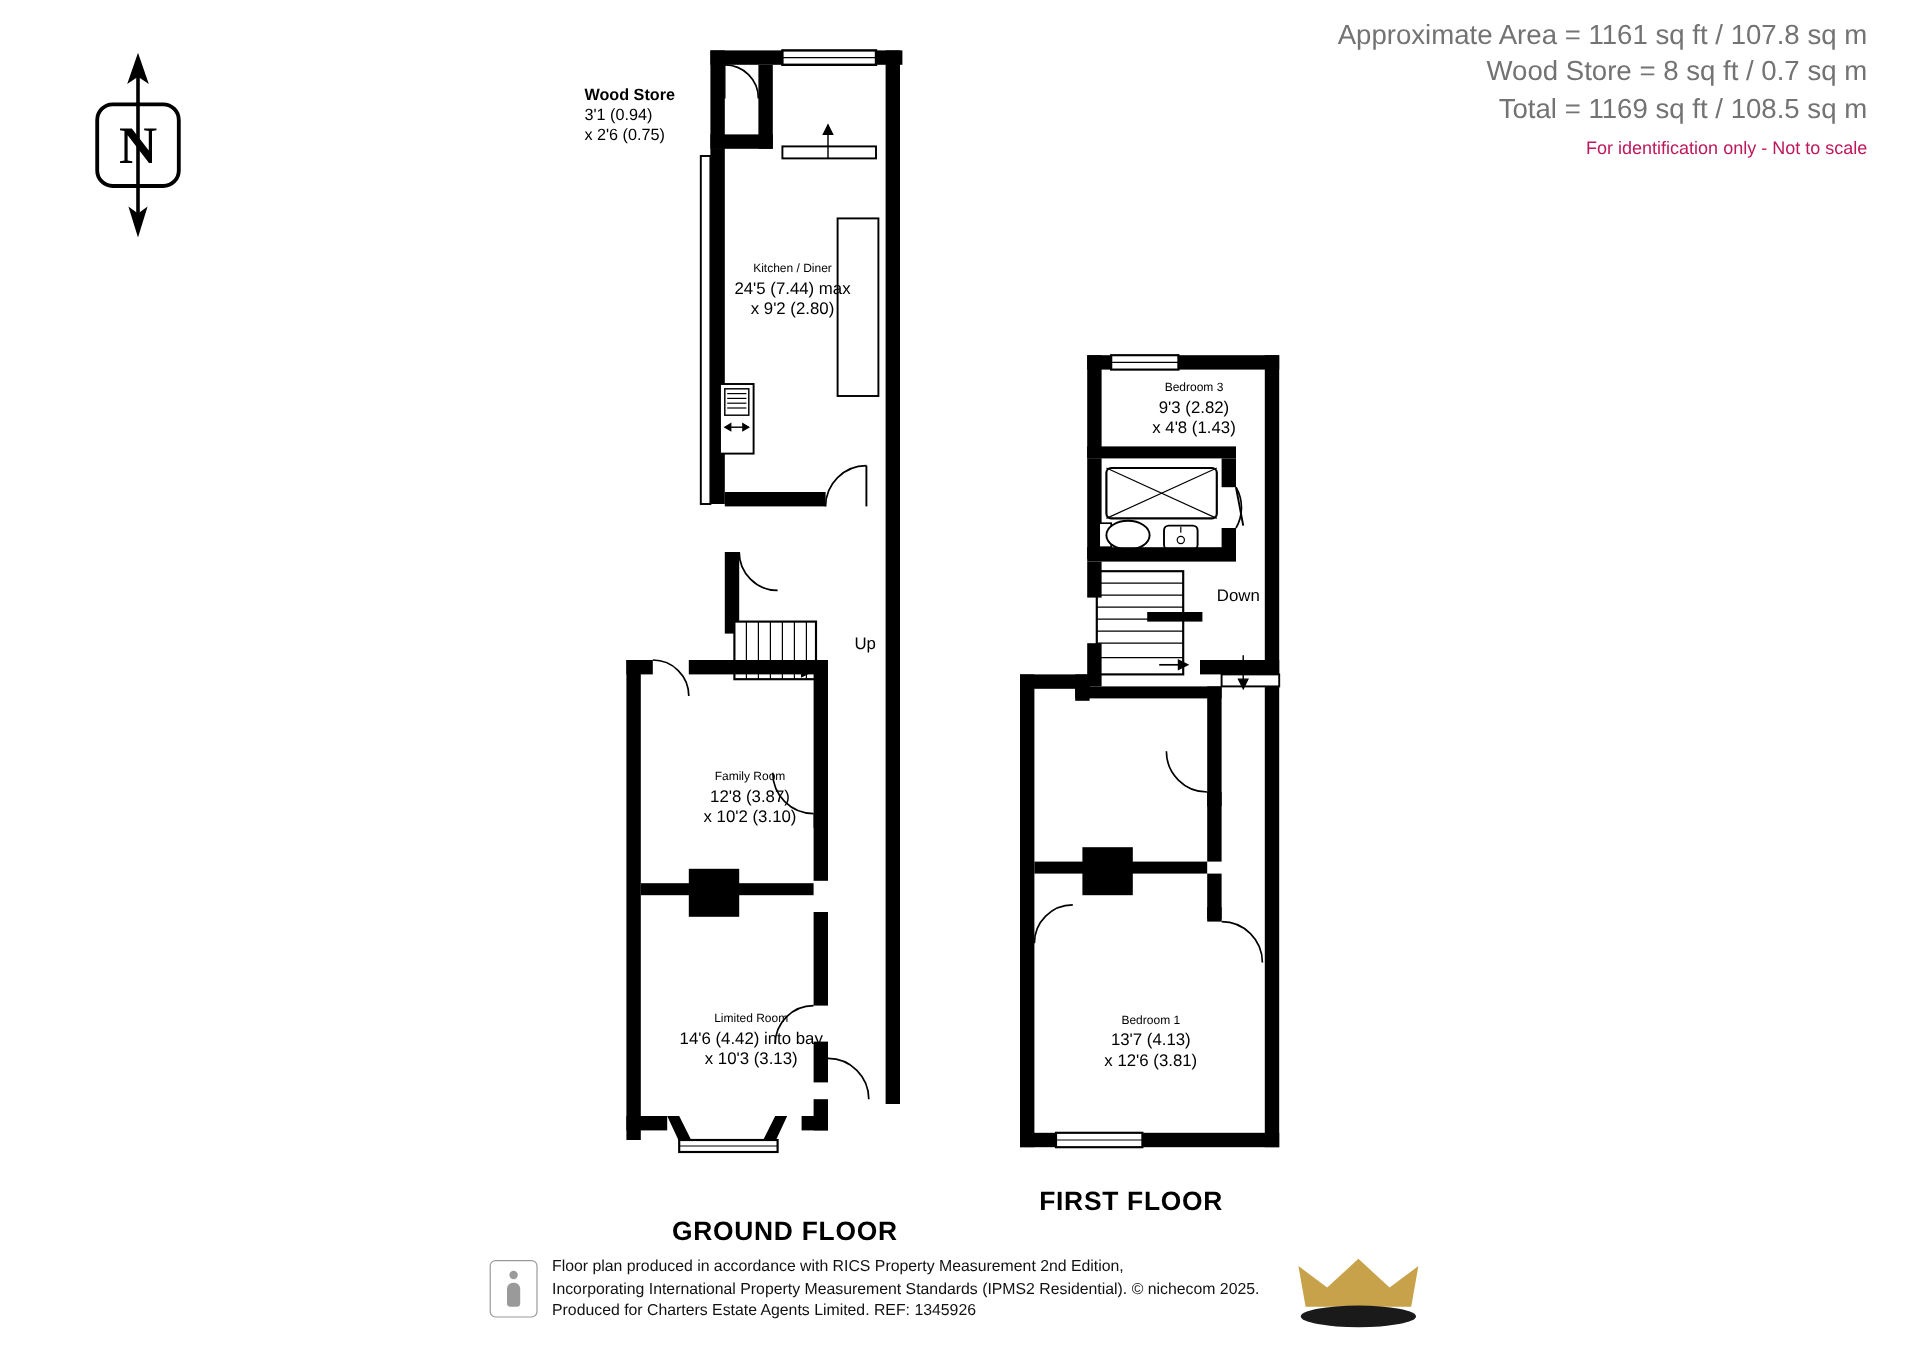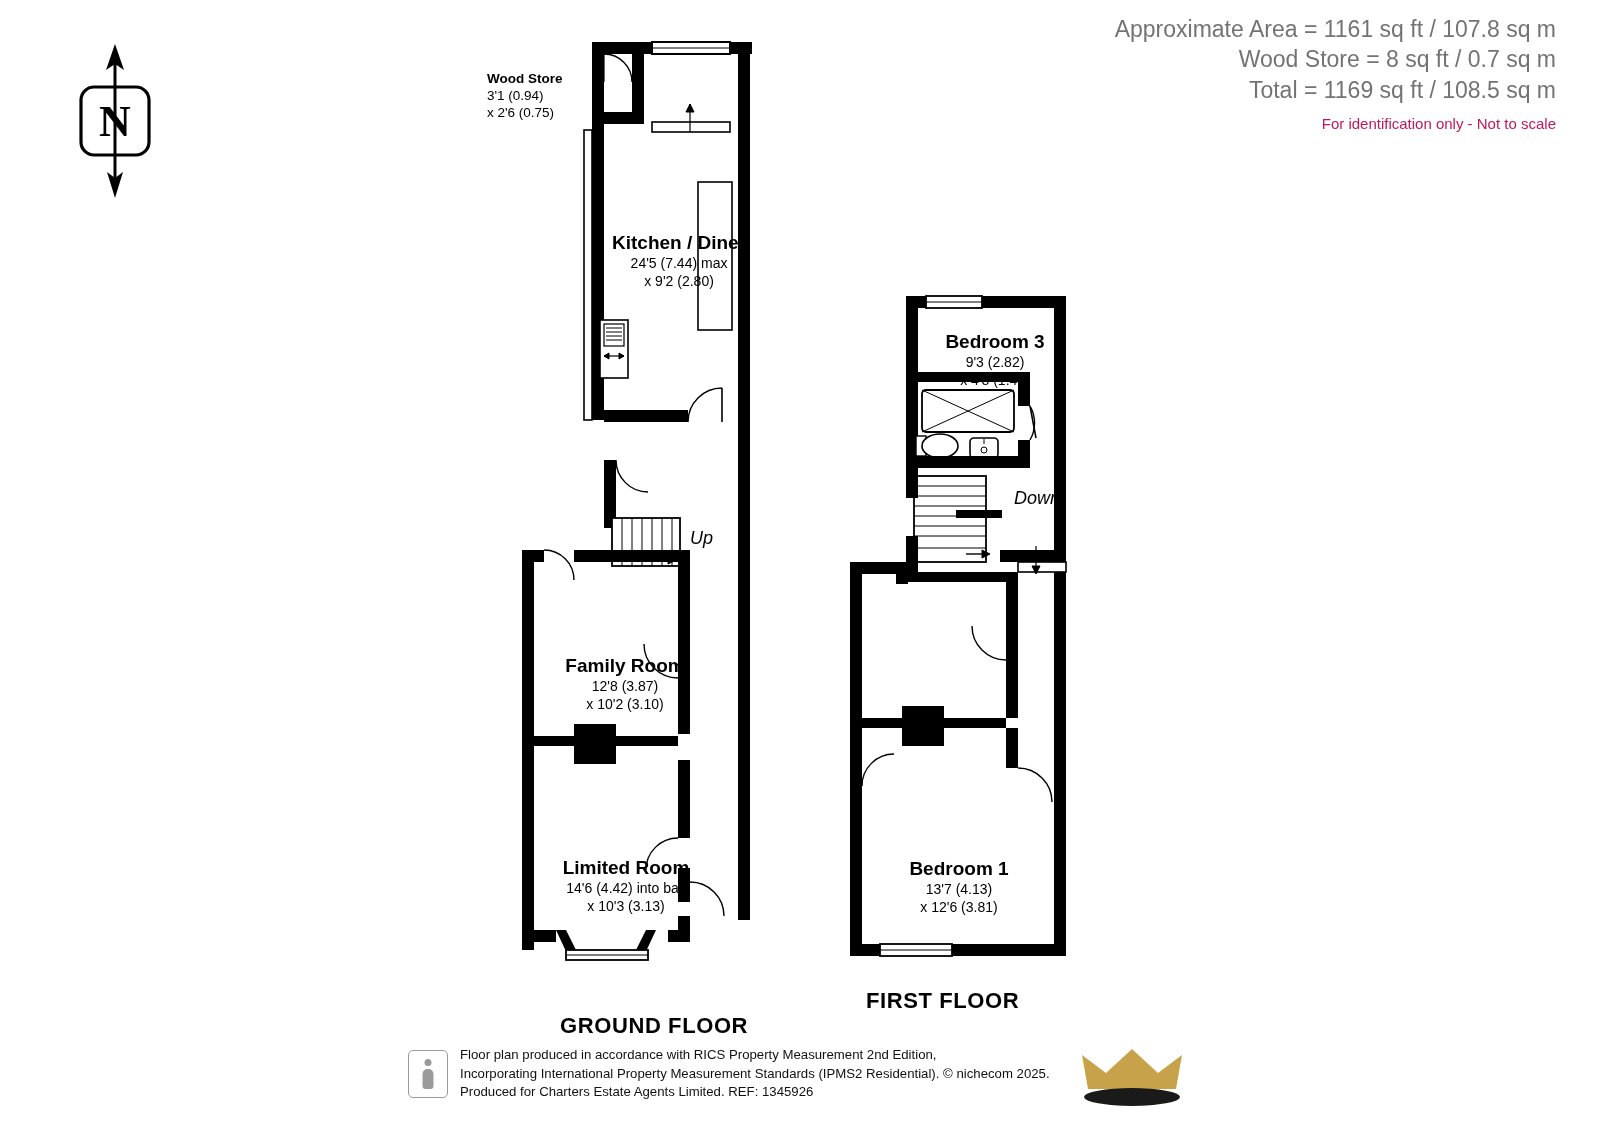--- a/index.html
+++ b/index.html
@@ -66,37 +66,35 @@
   #ground-floor-label { left: 560px; top: 1013px; }
   #first-floor-label  { left: 866px; top: 988px; }
 
   
   .room-label {
     text-align: center;
     line-height: 1.26;
     white-space: nowrap;
   }
   .room-label .name {
-    font-size: 19px;
-    font-weight: bold;
-    margin-top: 12px;
+    font-size: 10px;
+    font-weight: normal;
   }
   .room-label .dim {
     font-size: 14px;
   }
   .small-label {
     font-size: 13.5px;
     line-height: 1.26;
     white-space: nowrap;
   }
   .small-label .name { font-weight: bold; }
 
   .stair-word {
-    font-size: 18px;
-    font-style: italic;
+    font-size: 14px;
   }
 
   
   #footer {
     left: 408px;
     top: 1046px;
     width: 760px;
   }
   #footer .txt {
     position: absolute;
@@ -248,21 +246,21 @@
     <div>3'1 (0.94)</div>
     <div>x 2'6 (0.75)</div>
   </div>
 
   <div class="abs room-label" style="left:612px; top:219px;">
     <div class="name">Kitchen / Diner</div>
     <div class="dim">24'5 (7.44) max</div>
     <div class="dim">x 9'2 (2.80)</div>
   </div>
 
-  <div class="abs stair-word" style="left:690px; top:528px;">Up</div>
+  <div class="abs stair-word" style="left:712px; top:528px;">Up</div>
 
   <div class="abs room-label" style="left:540px; top:642px; width:170px;">
     <div class="name">Family Room</div>
     <div class="dim">12'8 (3.87)</div>
     <div class="dim">x 10'2 (3.10)</div>
   </div>
 
   <div class="abs room-label" style="left:520px; top:844px; width:212px;">
     <div class="name">Limited Room</div>
     <div class="dim">14'6 (4.42) into bay</div>

